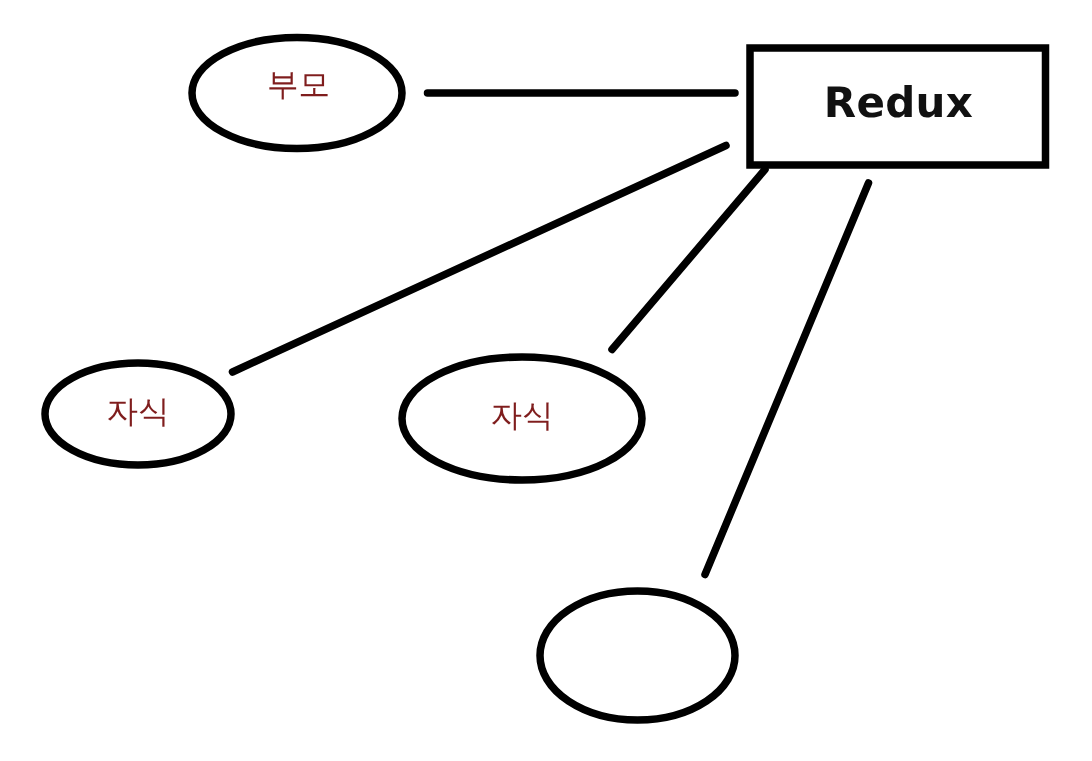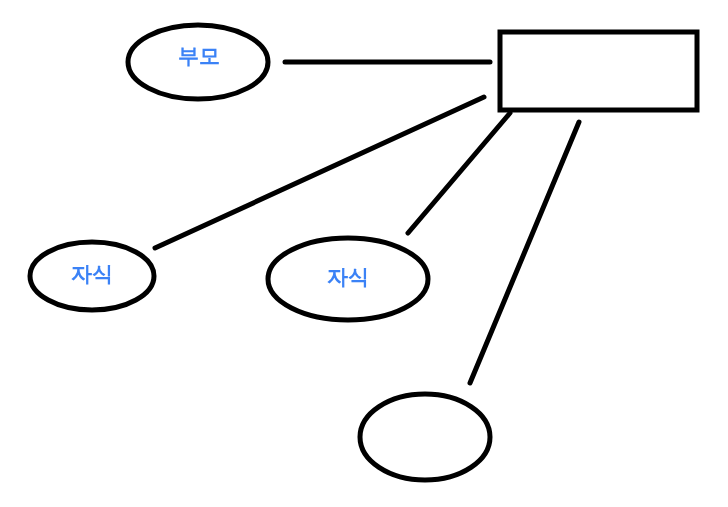--- a/index.html
+++ b/index.html
@@ -40,23 +40,23 @@
   }
   .node-rect {
     fill: #ffffff;
     stroke: #000000;
   }
   
   .node-label {
     position: absolute;
     text-align: center;
     white-space: nowrap;
-    color: #3b82f6;
+    color: #7f1d1d;
     font-family: "DejaVu Sans", "Liberation Sans", sans-serif;
-    font-weight: 700;
+    font-weight: 400;
     line-height: 1;
     user-select: none;
   }
   .label-parent {
     left: 139px;
     top: 46px;
     width: 120px;
     font-size: 21px;
   }
   .label-child-left {
@@ -107,14 +107,15 @@
     <rect class="node-rect" x="500" y="32" width="197" height="78" stroke-width="5"></rect>
   </svg>
 
   <div class="node-label label-parent">부모</div>
 
   <div class="node-label label-child-left">자식</div>
 
   <div class="node-label label-child-mid">자식</div>
 
 
+  <div class="node-label label-redux">Redux</div>
 
 </div>
 
 </body></html>

